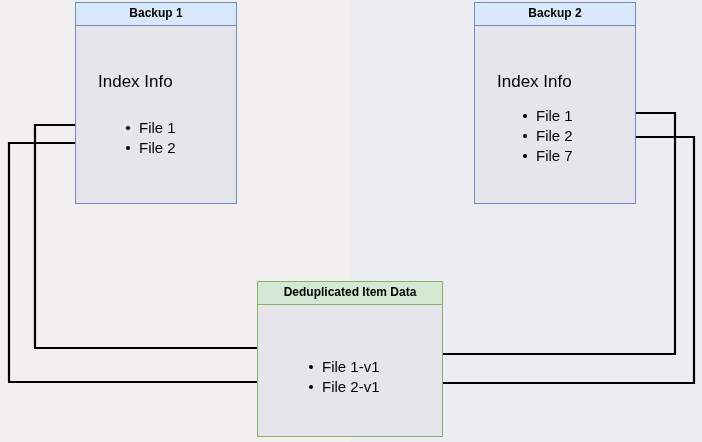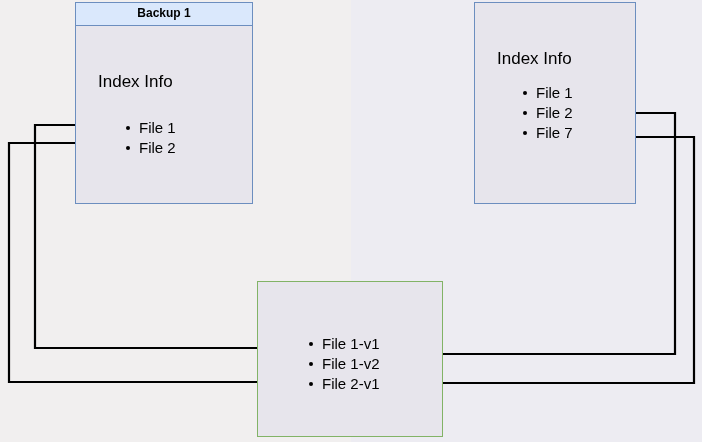--- a/index.html
+++ b/index.html
@@ -110,45 +110,46 @@
 
     <path d="M122,125 L35,125 L35,348 L300,348" fill="none" stroke="#000000" stroke-width="2.2" marker-end="url(#arrowR)"></path>
 
     <path d="M122,143 L9,143 L9,382 L300,382" fill="none" stroke="#000000" stroke-width="2.2" marker-end="url(#arrowR)"></path>
 
     <path d="M604,113 L675,113 L675,354 L395,354" fill="none" stroke="#000000" stroke-width="2.2" marker-end="url(#arrowL)"></path>
 
     <path d="M604,137 L694,137 L694,383 L395,383" fill="none" stroke="#000000" stroke-width="2.2" marker-end="url(#arrowL)"></path>
   </svg>
 
-  <div class="box" style="left:75px; top:2px; width:178px; height:202px;">
+  <div class="box" style="left:75px; top:2px; width:162px; height:202px;">
     <div class="box-header">Backup 1</div>
     <div class="box-body">
       <div class="index-label" style="left:22px; top:46px;">Index Info</div>
       <ul class="file-list" style="left:47px; top:92px;">
         <li>File 1</li>
         <li>File 2</li>
       </ul>
     </div>
   </div>
 
   <div class="box" style="left:474px; top:2px; width:162px; height:202px;">
+    <div class="box-header">Backup 2</div>
     <div class="box-body">
       <div class="index-label" style="left:22px; top:46px;">Index Info</div>
       <ul class="file-list" style="left:45px; top:80px;">
         <li>File 1</li>
         <li>File 2</li>
         <li>File 7</li>
       </ul>
     </div>
   </div>
 
   <div class="box green" style="left:257px; top:281px; width:186px; height:156px;">
+    <div class="box-header">Deduplicated Item Data</div>
     <div class="box-body">
       <ul class="file-list" style="left:48px; top:52px;">
         <li>File 1-v1</li>
-        <li>File 1-v2</li>
         <li>File 2-v1</li>
       </ul>
     </div>
   </div>
 
 </div>
 
 </body></html>

